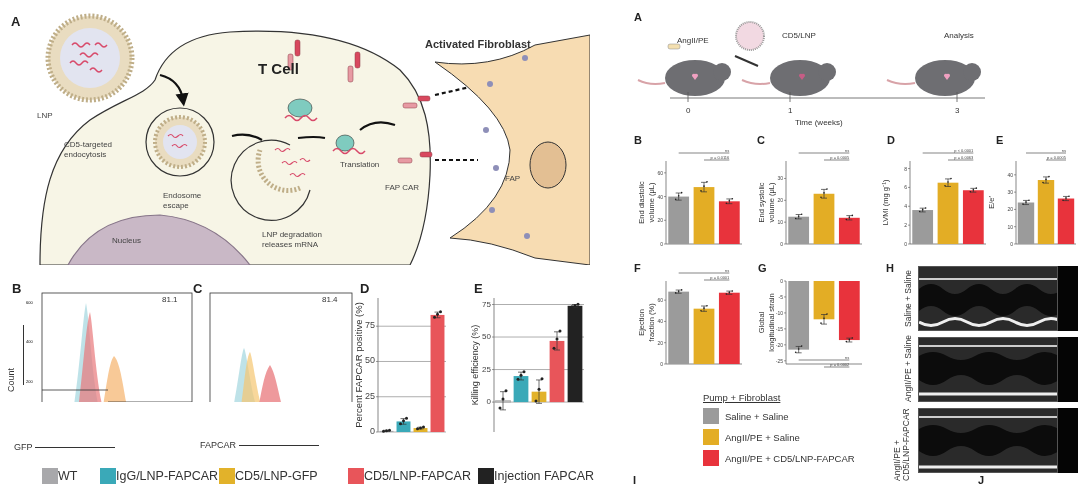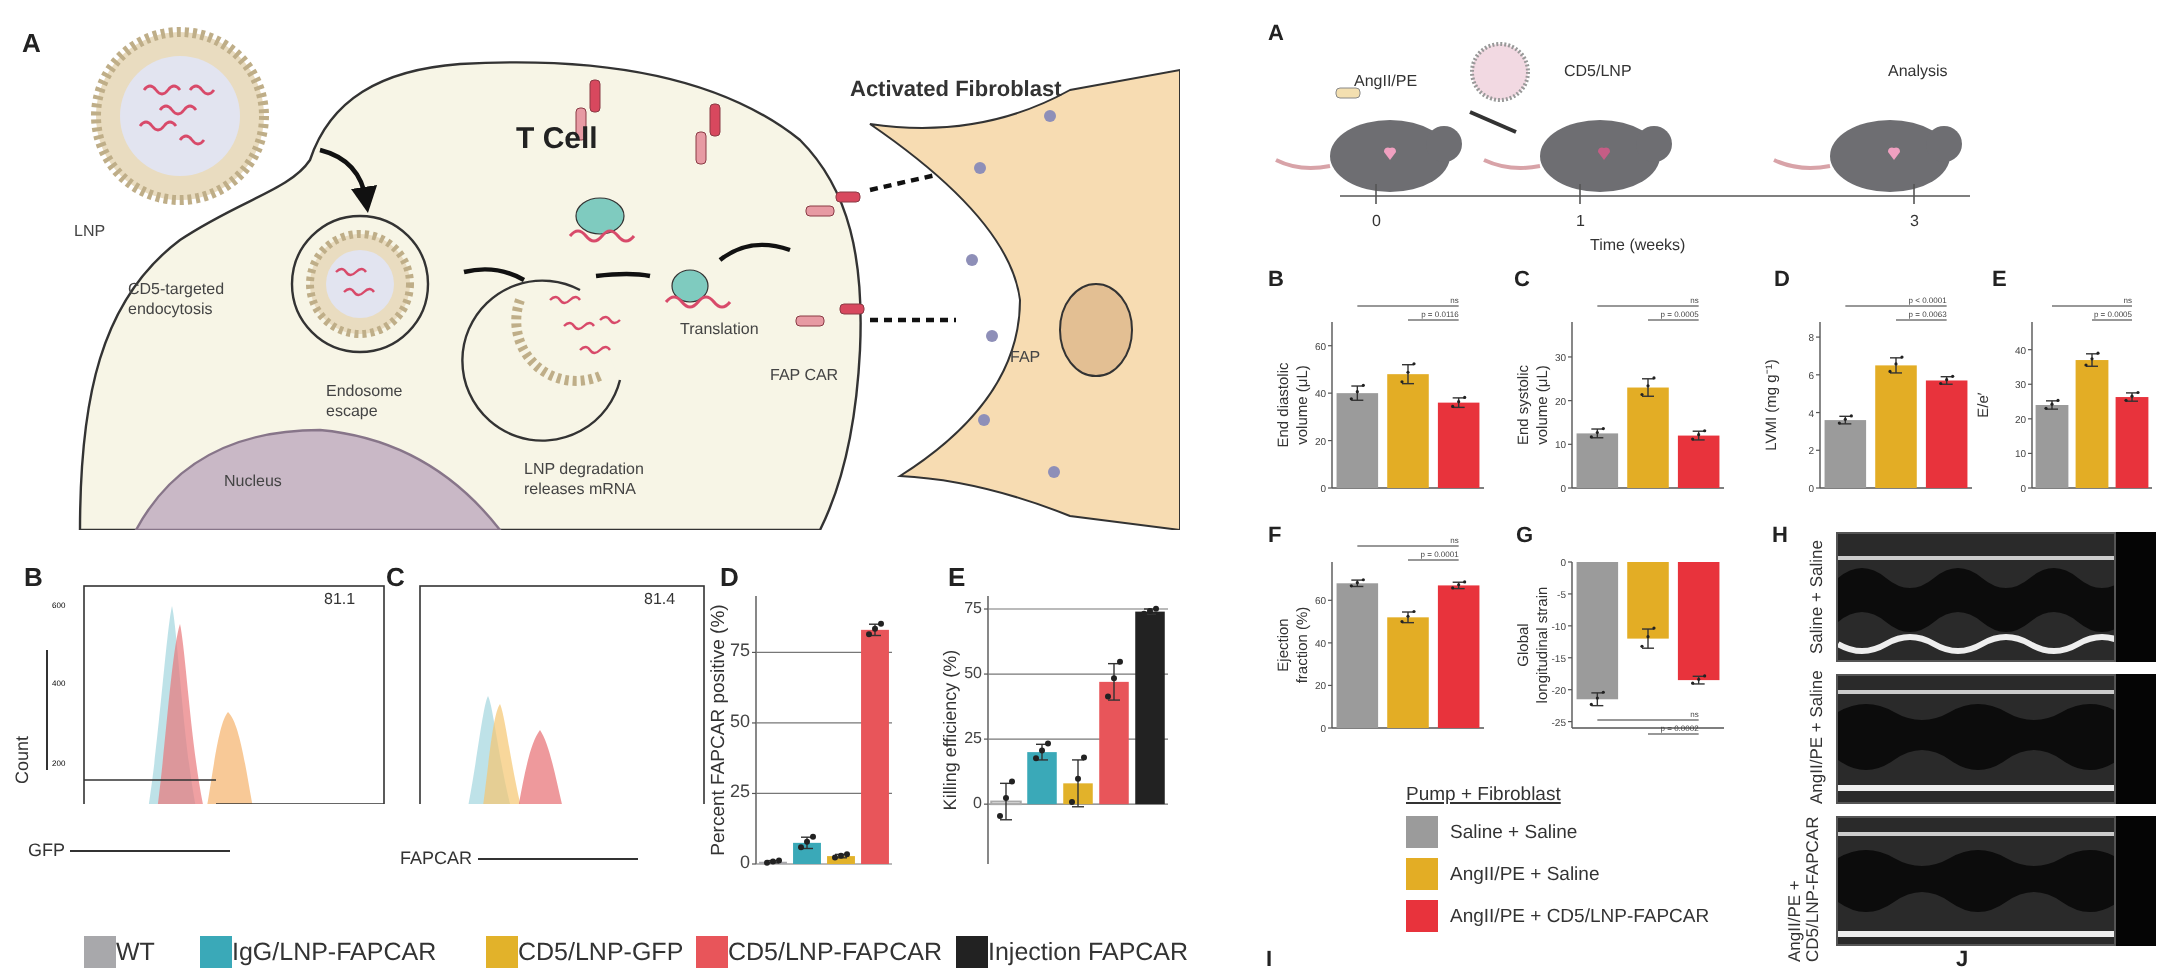--- a/index.html
+++ b/index.html
@@ -128,38 +128,38 @@
   <path d="M58,140 C66,138 70,40 76,22 C80,40 84,138 100,140 Z" fill="#e8777b" opacity="0.7"></path>
   <path d="M80,140 C90,138 92,75 100,66 C110,75 112,138 122,140 Z" fill="#f5b26b" opacity="0.7"></path>
   <line x1="28" y1="100" x2="94" y2="100" stroke="#333" stroke-width="0.8"></line>
   <line x1="94" y1="112" x2="178" y2="112" stroke="#333" stroke-width="0.8"></line>
   <text x="148" y="12" font-size="8" fill="#333">81.1</text>
   <text x="16" y="132" font-size="4">0</text>
   <text x="12" y="93" font-size="4">200</text>
   <text x="12" y="53" font-size="4">400</text>
   <text x="12" y="14" font-size="4">600</text>
 </svg>
-<div class="abs small" style="left:14px;top:420px;width:120px">
+<div class="abs small" style="left:14px;top:442px;width:120px">
   <span>GFP</span>
   <span style="display:inline-block;width:80px;height:1px;background:#333;vertical-align:middle;"></span>
 </div>
 <div class="abs small" style="left:6px;top:392px;transform:rotate(-90deg);transform-origin:left top">Count</div>
 <div class="abs" style="left:23px;top:325px;width:1px;height:60px;background:#333"></div>
 
 <div class="plabel" style="left:193px;top:281px">C</div>
 <svg class="abs" style="left:194px;top:290px" width="160" height="112">
   <rect x="16" y="3" width="142" height="140" fill="none" stroke="#333" stroke-width="0.8"></rect>
   <path d="M30,140 C40,138 46,65 50,58 C54,65 60,138 76,140 Z" fill="#a8d8e0" opacity="0.75"></path>
   <path d="M40,140 C48,138 50,70 56,62 C60,70 66,138 80,140 Z" fill="#f5c670" opacity="0.7"></path>
   <path d="M55,140 C65,138 66,88 76,75 C85,88 88,138 100,140 Z" fill="#e8777b" opacity="0.75"></path>
   <line x1="16" y1="121" x2="70" y2="121" stroke="#333" stroke-width="0.8"></line>
   <line x1="70" y1="128" x2="158" y2="128" stroke="#333" stroke-width="0.8"></line>
   <text x="128" y="12" font-size="8" fill="#333">81.4</text>
 </svg>
-<div class="abs small" style="left:200px;top:424px;width:130px">
+<div class="abs small" style="left:200px;top:440px;width:130px">
   <span>FAPCAR</span>
   <span style="display:inline-block;width:80px;height:1px;background:#333;vertical-align:middle;"></span>
 </div>
 
 <div class="plabel" style="left:360px;top:281px">D</div>
 <svg id="chart-left-D" class="abs" style="left:350px;top:290px" width="100" height="150">
     <line x1="28" y1="8" x2="28" y2="142" stroke="#555" stroke-width="0.7"></line>
     <line x1="28" y1="142" x2="96" y2="142" stroke="#777" stroke-width="0.6"></line>
     <line x1="26" y1="142" x2="28" y2="142" stroke="#555" stroke-width="0.6"></line>
     <text x="25" y="144" font-size="9" text-anchor="end" fill="#444">0</text>
@@ -256,21 +256,21 @@
   </svg>
 
 <div class="legend-row" style="left:42px;top:468px">
     <span class="swatch" style="background: rgb(168, 168, 171);"></span>
     <span>WT</span>
   </div>
 <div class="legend-row" style="left:100px;top:468px">
     <span class="swatch" style="background: rgb(58, 169, 184);"></span>
     <span>IgG/LNP-FAPCAR</span>
   </div>
-<div class="legend-row" style="left:243px;top:468px">
+<div class="legend-row" style="left:219px;top:468px">
     <span class="swatch" style="background: rgb(226, 178, 42);"></span>
     <span>CD5/LNP-GFP</span>
   </div>
 <div class="legend-row" style="left:348px;top:468px">
     <span class="swatch" style="background: rgb(232, 85, 90);"></span>
     <span>CD5/LNP-FAPCAR</span>
   </div>
 <div class="legend-row" style="left:478px;top:468px">
     <span class="swatch" style="background: rgb(34, 34, 34);"></span>
     <span>Injection FAPCAR</span>

